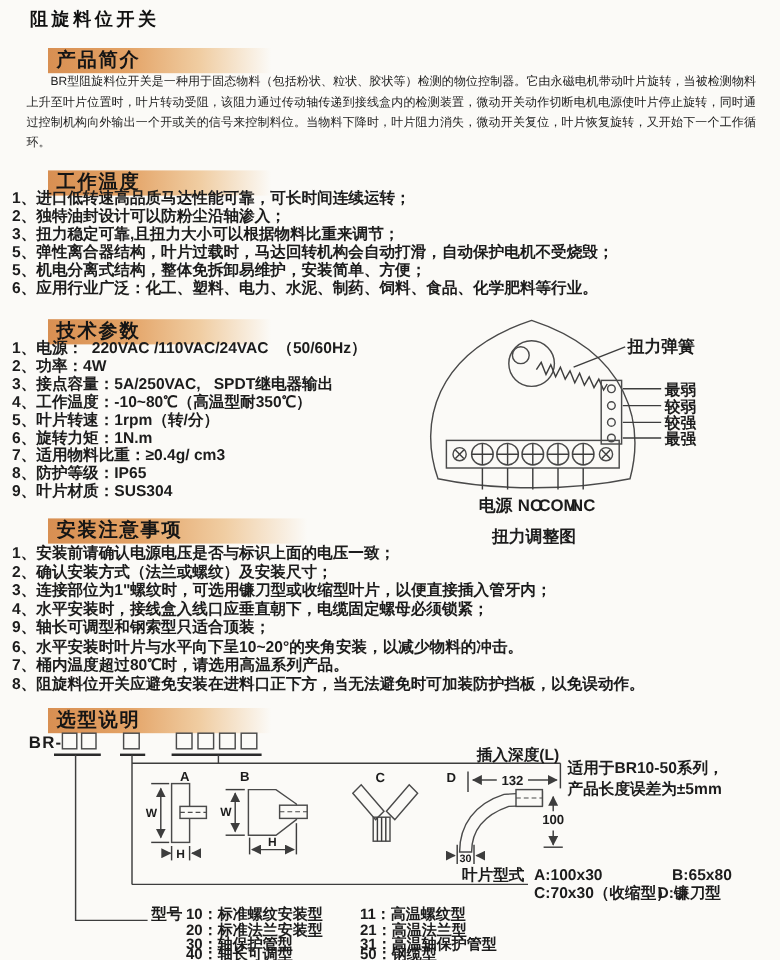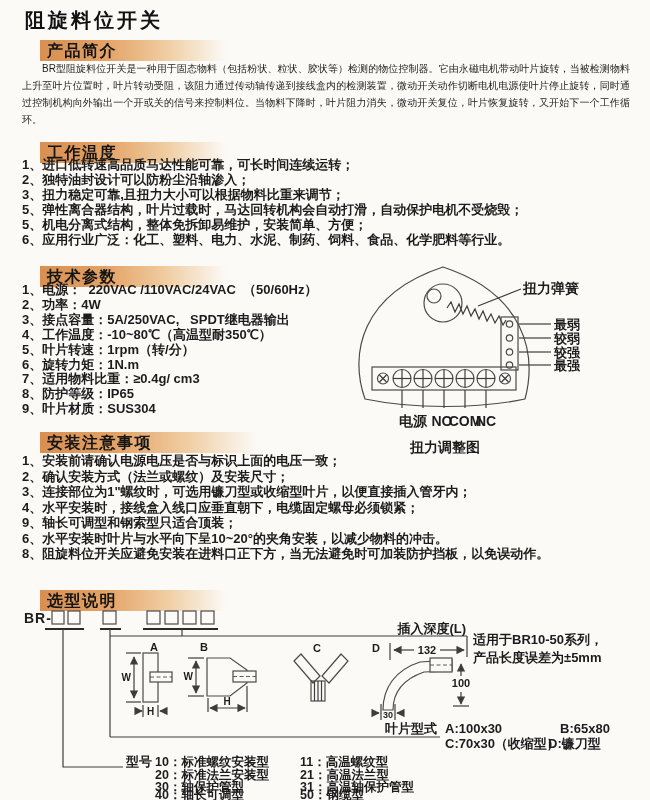--- a/index.html
+++ b/index.html
@@ -3,35 +3,35 @@
 <meta charset="utf-8">
 <style>
   html,body { margin:0; padding:0; background:#e8e8e8; }
   .page {
     position:relative; width:650px; height:800px; margin:0 auto;
     background:#fbfaf7; overflow:hidden;
     font-family:"Liberation Sans", sans-serif; color:#1c1c1c;
   }
   .doc-title {
     position:absolute; left:25px; top:7px;
-    font-family:"Liberation Serif", serif; font-size:20px; font-weight:bold;
+    font-family:"Liberation Serif", serif; font-size:15px; font-weight:bold;
     letter-spacing:3px; color:#111;text-align:right;
   }
   .hdr {
     position:absolute; left:40px; height:21px; line-height:21px;
     padding-left:7px; box-sizing:border-box;
     font-size:16px; font-weight:bold; letter-spacing:1.5px; color:#151515;
     background:linear-gradient(90deg,#d88f52 0%, #e3a265 35%, #f0cda2 68%, #fbfaf7 100%);
   }
   .para {
     position:absolute; left:22px; top:60px; width:608px;
     font-size:10px; line-height:17px; font-weight:normal;
     text-align:justify; text-indent:2em;
   }
-  .list { position:absolute; left:22px; font-weight:bold; }
+  .list { position:absolute; left:10px; font-weight:bold; }
   .list > div { white-space:pre; }
   .lst-features { top:158px; font-size:13px; line-height:14.9px; }
   .lst-specs    { top:283px; font-size:13px; line-height:14.9px; }
   .lst-install  { top:453px; font-size:13px; line-height:15.5px; }
   svg { position:absolute; }
   svg text { font-family:"Liberation Sans", sans-serif; font-weight:bold; fill:#1c1c1c; }
   .ln { stroke:#3d3d3d; stroke-width:1.2; fill:none; }
   .ln2 { stroke:#2a2a2a; stroke-width:2; fill:none; }
   .shape { stroke:#4a4a4a; stroke-width:1.2; fill:none; }
   .shape-bg { stroke:#4a4a4a; stroke-width:1.2; fill:#fbfaf7; }
@@ -148,20 +148,21 @@
   </svg>
 
   <div class="hdr" style="top:432px;width:216px">安装注意事项</div>
   <div class="list lst-install">
     <div>1、安装前请确认电源电压是否与标识上面的电压一致；</div>
     <div>2、确认安装方式（法兰或螺纹）及安装尺寸；</div>
     <div>3、连接部位为1"螺纹时，可选用镰刀型或收缩型叶片，以便直接插入管牙内；</div>
     <div>4、水平安装时，接线盒入线口应垂直朝下，电缆固定螺母必须锁紧；</div>
     <div>9、轴长可调型和钢索型只适合顶装；</div>
     <div>6、水平安装时叶片与水平向下呈10~20°的夹角安装，以减少物料的冲击。</div>
+    <div>7、桶内温度超过80℃时，请选用高温系列产品。</div>
     <div>8、阻旋料位开关应避免安装在进料口正下方，当无法避免时可加装防护挡板，以免误动作。</div>
   </div>
 
   <div class="hdr" style="top:590px;width:186px">选型说明</div>
 
   <svg style="left:0;top:600px" width="650" height="200" viewBox="0 0 650 200">
     <text class="t14" x="24" y="23" style="letter-spacing:1px">BR-</text>
 
     <rect class="shape" x="52" y="11" width="12" height="13"></rect>
     <rect class="shape" x="68" y="11" width="12" height="13"></rect>

